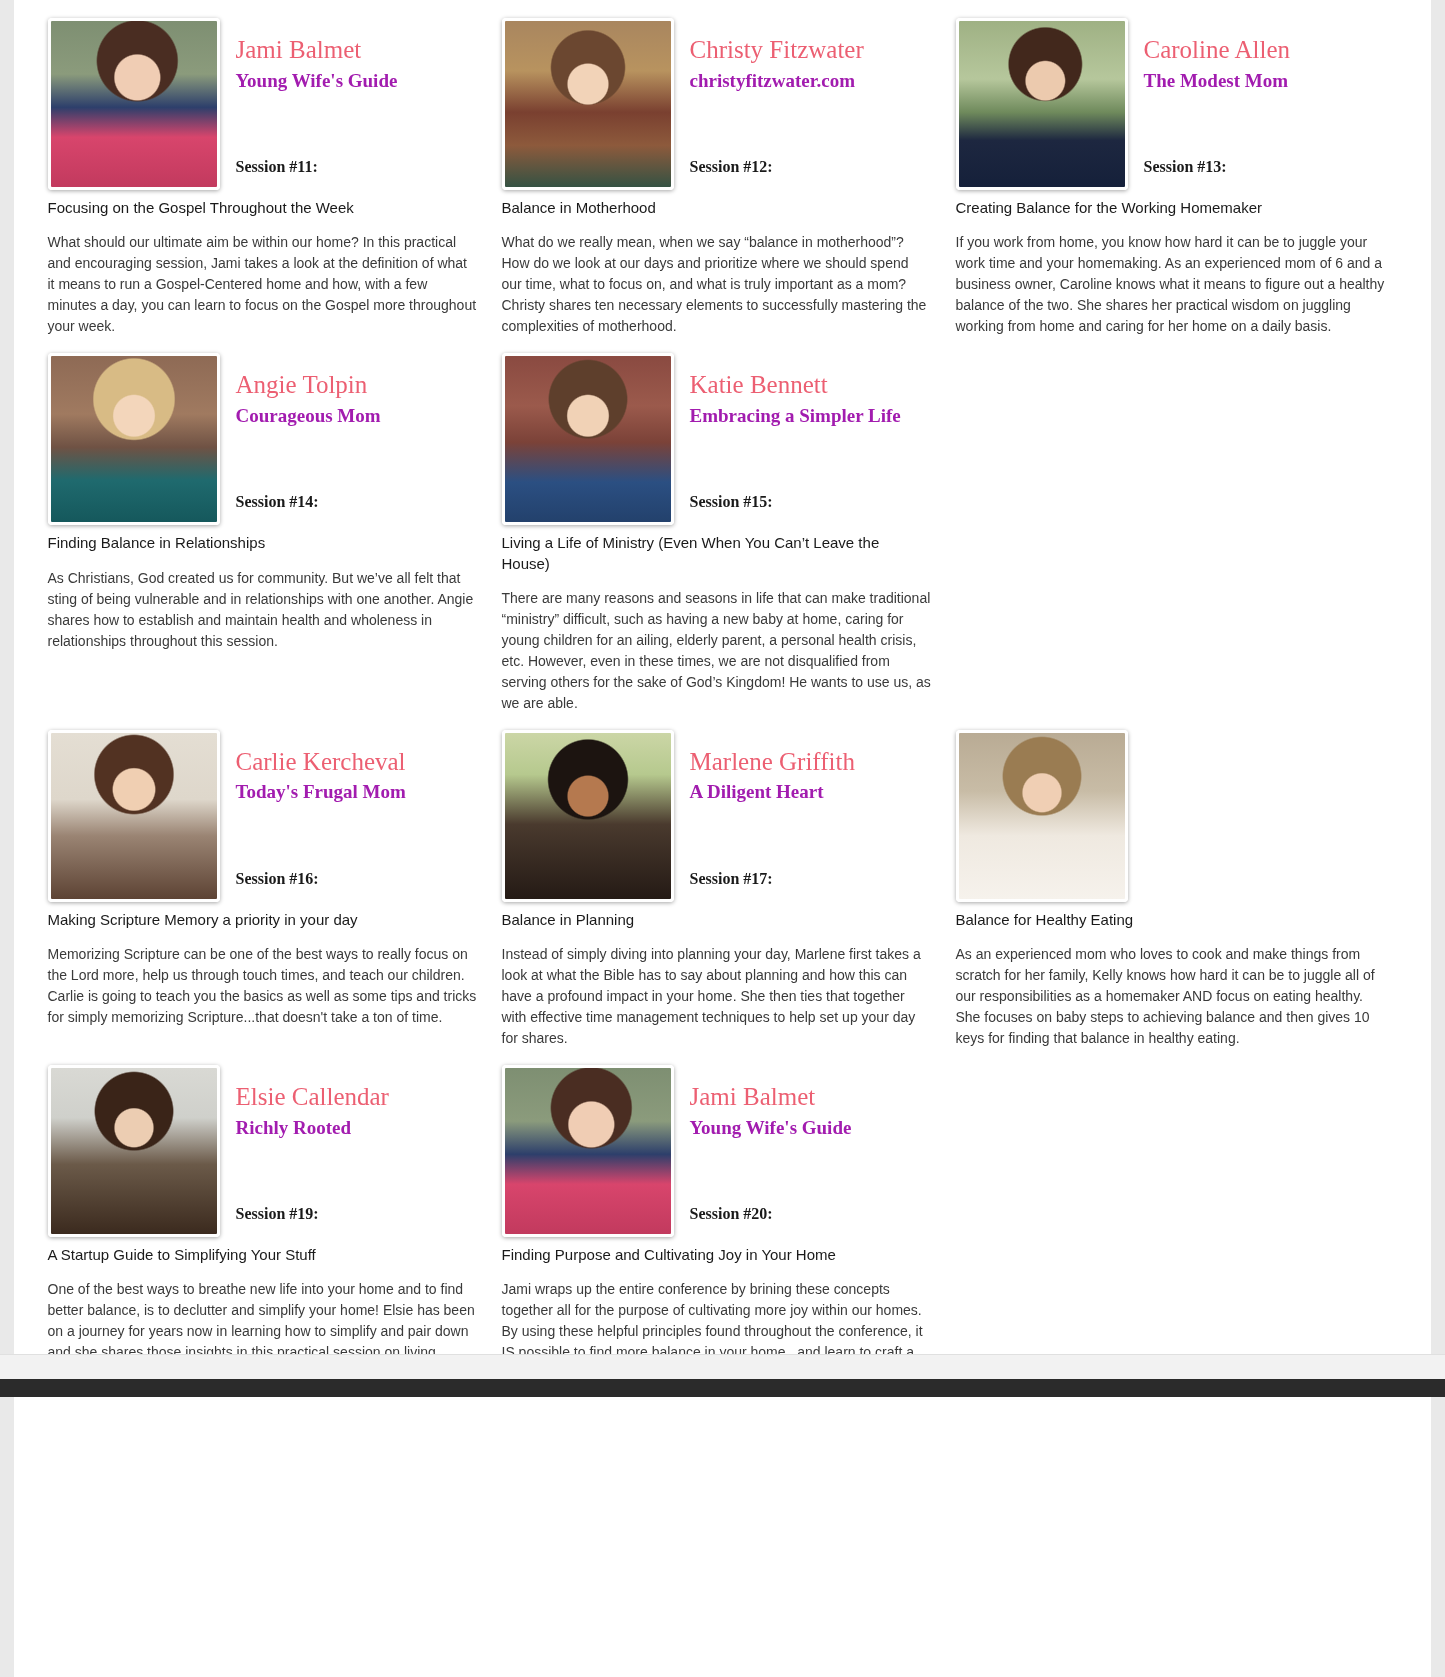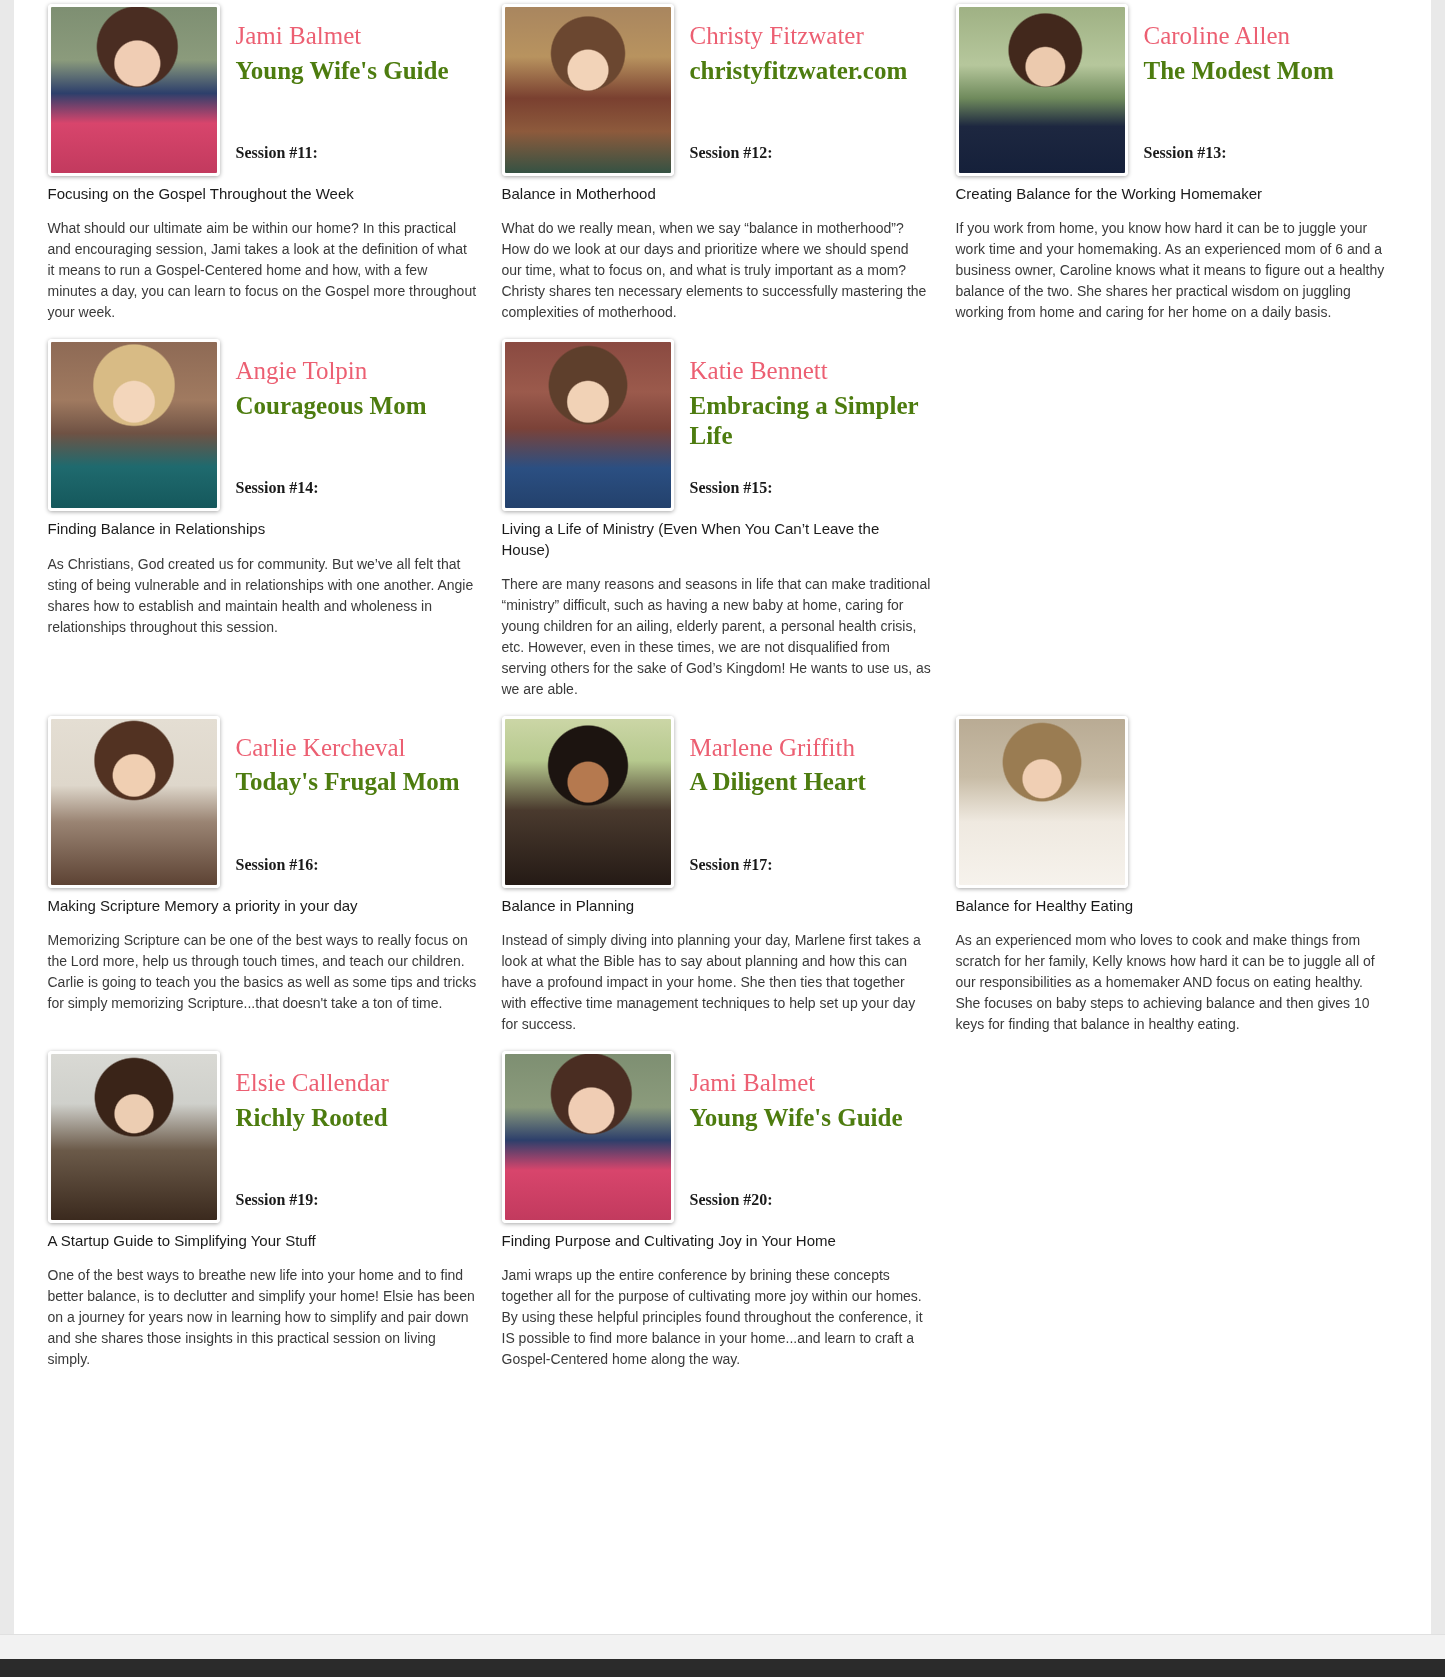--- a/index.html
+++ b/index.html
@@ -11,24 +11,24 @@
     width: 1445px;
     height: 1677px;
     font-family: "Liberation Sans", sans-serif;
     color: #333333;
     overflow: hidden;
     position: relative;
   }
   .page {
     position: relative;
     width: 1445px;
-    height: 1677px;
+    height: 1397px;
     background: #ffffff;
     box-sizing: border-box;
-    padding: 4px 0 0 0;
+    padding: 18px 0 0 0;
   }
   .left-edge {
     position: absolute;
     left: 0;
     top: 0;
     width: 14px;
     height: 1677px;
     background: #e9e9e9;
   }
   .right-edge {
@@ -108,22 +108,22 @@
   .speaker-name {
     font-family: "Liberation Serif", serif;
     color: #ec5f72;
     font-size: 25px;
     line-height: 1.1;
     margin: 0 0 6px 0;
     font-weight: 400;
   }
   .speaker-site {
     font-family: "Liberation Serif", serif;
-    color: #4d7c0f;
-    font-size: 25px;
+    color: #a21caf;
+    font-size: 19px;
     font-weight: 700;
     margin: 0;
     line-height: 1.2;
   }
   .session-num {
     font-family: "Liberation Serif", serif;
     color: #1a1a1a;
     font-size: 16px;
     font-weight: 700;
     margin-top: auto;
@@ -310,21 +310,21 @@
           <div class="photo ph-marlene">
               <div class="p-inner"></div>
             </div>
           <div class="head-text">
             <div class="speaker-name">Marlene Griffith</div>
             <div class="speaker-site">A Diligent Heart</div>
             <div class="session-num">Session #17:</div>
           </div>
         </div>
         <div class="session-title">Balance in Planning</div>
-        <div class="session-desc">Instead of simply diving into planning your day, Marlene first takes a look at what the Bible has to say about planning and how this can have a profound impact in your home. She then ties that together with effective time management techniques to help set up your day for success.</div>
+        <div class="session-desc">Instead of simply diving into planning your day, Marlene first takes a look at what the Bible has to say about planning and how this can have a profound impact in your home. She then ties that together with effective time management techniques to help set up your day for shares.</div>
       </div>
 
       <div class="card">
         <div class="card-head">
           <div class="photo ph-kelly">
               <div class="p-inner"></div>
             </div>
         </div>
         <div class="session-title">Balance for Healthy Eating</div>
         <div class="session-desc">As an experienced mom who loves to cook and make things from scratch for her family, Kelly knows how hard it can be to juggle all of our responsibilities as a homemaker AND focus on eating healthy. She focuses on baby steps to achieving balance and then gives 10 keys for finding that balance in healthy eating.</div>

